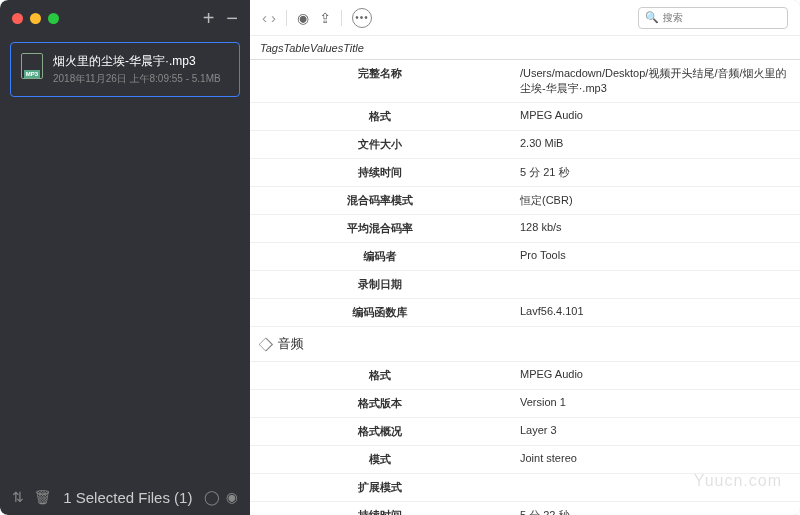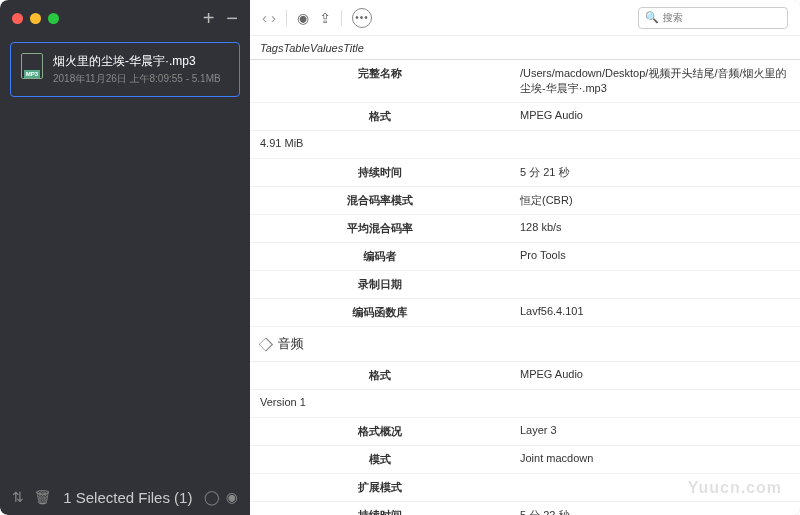--- a/index.html
+++ b/index.html
@@ -46,21 +46,21 @@
     .table-header .col2 { flex: 1; padding-left: 10px; font-style: italic; }
     
     .content { flex: 1; overflow-y: auto; }
     .section-head { display: flex; align-items: center; gap: 6px; padding: 8px 10px; font-size: 13px; color: #333; border-bottom: 1px solid #eee; }
     .section-head .tag-icon { color: #888; font-size: 13px; transform: rotate(-45deg); display: inline-block; }
     
     .row { display: flex; min-height: 28px; border-bottom: 1px solid #f0f0f0; font-size: 11px; }
     .row .key { width: 260px; text-align: center; padding: 6px 12px; color: #333; font-weight: 600; }
     .row .val { flex: 1; padding: 6px 10px; color: #333; word-break: break-all; }
     
-    .watermark { position: absolute; right: 18px; bottom: 18px; color: rgba(0,0,0,0.12); font-size: 16px; letter-spacing: 1px; font-weight: 700; pointer-events: none; }
+    .watermark { position: absolute; right: 18px; bottom: 25px; color: rgba(0,0,0,0.12); font-size: 16px; letter-spacing: 1px; font-weight: 400; pointer-events: none; }
   </style>
 </head>
 <body>
 
 <div class="sidebar">
   <div class="titlebar">
     <div class="traffic-lights">
       <div class="light red"></div>
       <div class="light yellow"></div>
       <div class="light green"></div>
@@ -121,21 +121,22 @@
     <div id="gen-rows">
         <div class="row">
           <div class="key">完整名称</div>
           <div class="val">/Users/macdown/Desktop/视频开头结尾/音频/烟火里的尘埃-华晨宇·.mp3</div>
         </div>
         <div class="row">
           <div class="key">格式</div>
           <div class="val">MPEG Audio</div>
         </div>
         <div class="row">
-          <div class="val">4.91 MiB</div>
+          <div class="key">文件大小</div>
+          <div class="val">2.30 MiB</div>
         </div>
         <div class="row">
           <div class="key">持续时间</div>
           <div class="val">5 分 21 秒</div>
         </div>
         <div class="row">
           <div class="key">混合码率模式</div>
           <div class="val">恒定(CBR)</div>
         </div>
         <div class="row">
@@ -159,29 +160,30 @@
       <span class="tag-icon">❑</span>
       <span>音频</span>
     </div>
 
     <div id="audio-rows">
         <div class="row">
           <div class="key">格式</div>
           <div class="val">MPEG Audio</div>
         </div>
         <div class="row">
+          <div class="key">格式版本</div>
           <div class="val">Version 1</div>
         </div>
         <div class="row">
           <div class="key">格式概况</div>
           <div class="val">Layer 3</div>
         </div>
         <div class="row">
           <div class="key">模式</div>
-          <div class="val">Joint macdown</div>
+          <div class="val">Joint stereo</div>
         </div>
         <div class="row">
           <div class="key">扩展模式</div>
         </div>
         <div class="row">
           <div class="key">持续时间</div>
           <div class="val">5 分 22 秒</div>
         </div>
       </div>
   </div>

